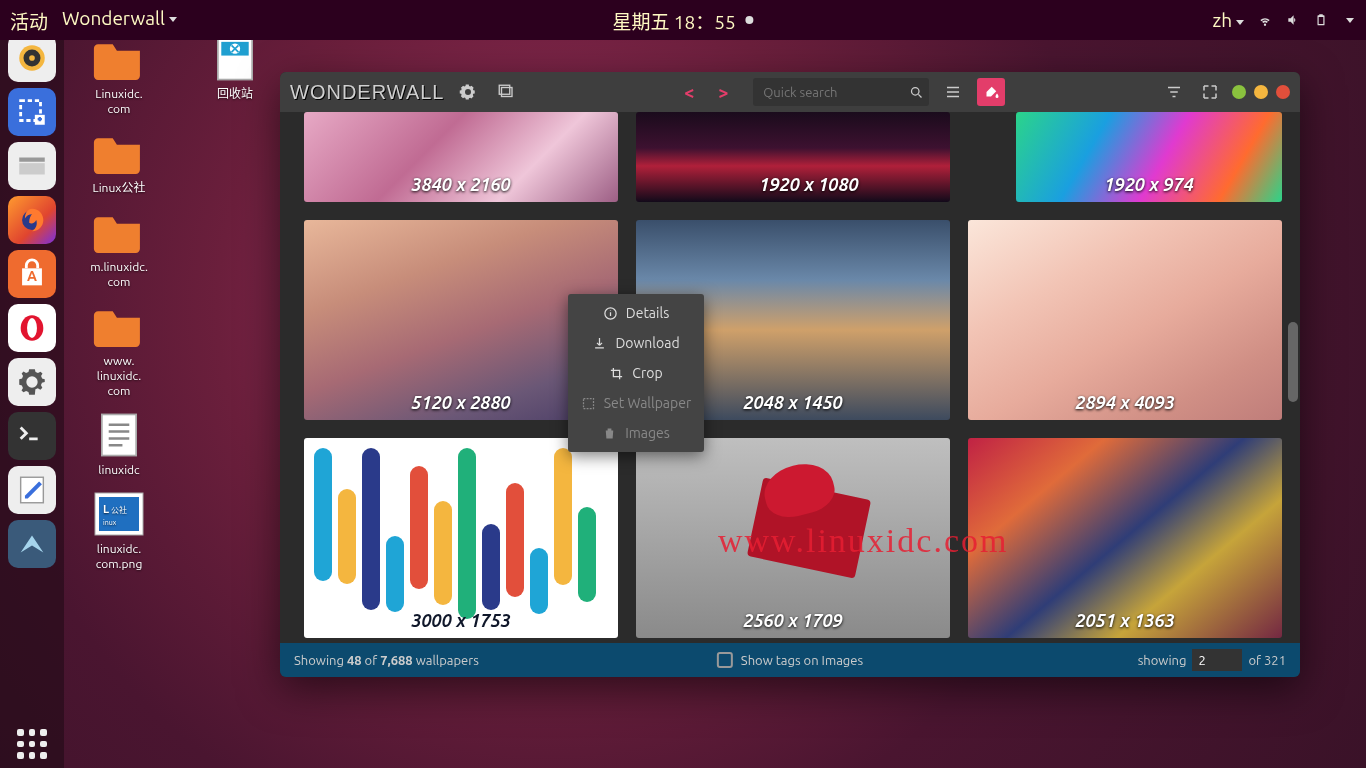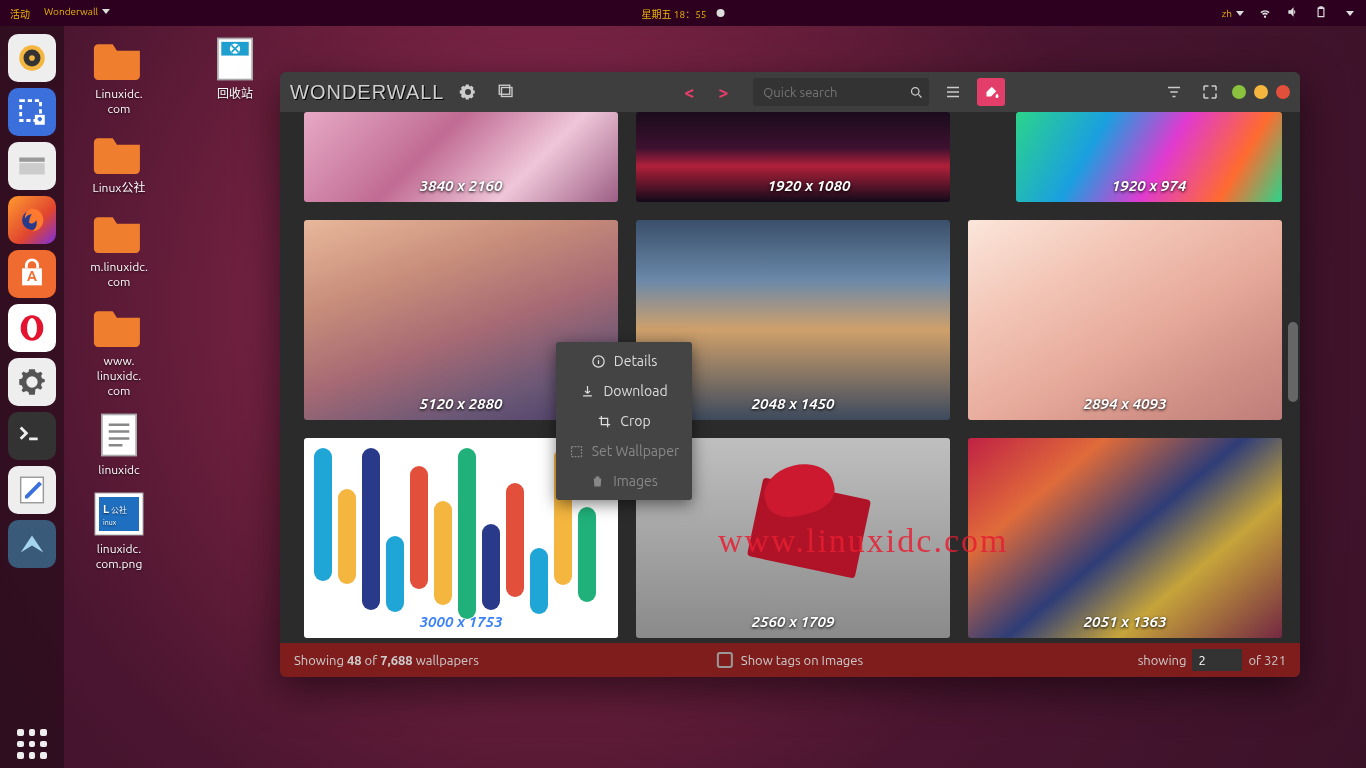--- a/index.html
+++ b/index.html
@@ -6,23 +6,23 @@
 html, body { width: 1366px; height: 768px; overflow: hidden; }
 
 body {
   background: radial-gradient(circle at 40% 40%, #a03060 0%, #6b1f3c 35%, #4a1530 60%, #3a1228 100%);
   position: relative;
   color: #fff;
 }
 
 
 .topbar {
-  position: absolute; inset: 0 0 auto 0; height: 26px;
-  background: #2c001e; color: #eab308;
-  display: flex; align-items: center; font-size: 10px;
+  position: absolute; inset: 0 0 auto 0; height: 40px;
+  background: #2c001e; color: #fef9c3;
+  display: flex; align-items: center; font-size: 19px;
   z-index: 50;
 }
 .topbar .left { display: flex; gap: 14px; padding-left: 10px; }
 .topbar .center { position: absolute; left: 50%; transform: translateX(-50%); display: flex; align-items: center; gap: 6px; }
 .topbar .right { margin-left: auto; display: flex; gap: 14px; padding-right: 12px; align-items: center; }
 .topbar svg { width: 14px; height: 14px; fill: #ddd; }
 .tri-down { width: 0; height: 0; border-left: 4px solid transparent; border-right: 4px solid transparent; border-top: 5px solid #ddd; display:inline-block; margin-left:4px; vertical-align:middle;}
 .dot { width:8px;height:8px;border-radius:50%;background:#ddd;display:inline-block;margin-left:4px;}
 
 
@@ -71,21 +71,21 @@
 .bucket{background:#e33d6a;}
 .bucket svg{fill:#fff;}
 .tb-right{display:flex;gap:8px;margin-left:auto;align-items:center;}
 .winbtn{width:14px;height:14px;border-radius:50%;}
 .wb-min{background:#8ac23e;}
 .wb-max{background:#f4b63f;}
 .wb-cls{background:#e24f3b;}
 
 
 .grid{flex:1;padding:0 18px 0 24px;overflow:hidden;display:grid;grid-template-columns:repeat(3,1fr);grid-auto-rows:200px;gap:18px;position:relative;}
-.card{position:relative;border-radius:3px;overflow:hidden;color:#fff;display:flex;align-items:flex-end;justify-content:center;font-style:italic;font-weight:600;font-size:15px;text-shadow:0 1px 3px #000;}
+.card{position:relative;border-radius:3px;overflow:hidden;color:#fff;display:flex;align-items:flex-end;justify-content:center;font-style:italic;font-weight:600;font-size:18px;text-shadow:0 1px 3px #000;}
 .card .res{padding-bottom:8px;}
 .grid .card:nth-child(1),.grid .card:nth-child(2),.grid .card:nth-child(3){height:90px;}
 
 .c1{background:linear-gradient(135deg,#e7a9c5 0%,#c06b93 40%,#efc6d9 70%,#9d5f85 100%);}
 .c2{background:linear-gradient(180deg,#1a0b1c 0%,#3d1130 40%,#b0203a 60%,#120a1a 100%);padding-left:32px;}
 .c3{background:linear-gradient(120deg,#2bd48a,#1a9fe0 30%,#e03ad0 55%,#ff6b2f 80%,#2bd48a);margin-left:48px;}
 .c4{background:linear-gradient(160deg,#e8b79a 0%,#c78d7a 30%,#a76a74 55%,#6a5776 80%,#4a3d66 100%);}
 .c5{background:linear-gradient(180deg,#3a4f6b 0%,#6a88a9 30%,#cfa06a 55%,#3d4a5e 100%);text-align:center;}
 .c6{background:linear-gradient(150deg,#fbe6da 0%,#f2c4b5 30%,#e7ab9c 55%,#d08f85 80%,#bf7d7a 100%);}
 .c7{background:#fff;}
@@ -110,32 +110,32 @@
 .c7 .bar:nth-child(11){height:72%;background:#f4b63f;}
 .c7 .bar:nth-child(12){height:50%;background:#20b07a;margin-top:20%;}
 
 .gridwrap{flex:1;position:relative;overflow:hidden;}
 .grid{grid-template-rows:90px 200px 200px;}
 
 .scrollbar{position:absolute;right:2px;top:210px;width:10px;height:80px;background:#666;border-radius:5px;}
 
 
 .ctx{
-  position:absolute; left:556px; top:294px; width:136px;
+  position:absolute; left:568px; top:294px; width:136px;
   background:#444; border-radius:3px; padding:4px 0;
-  box-shadow:0 4px 16px rgba(0,0,0,.5); z-index:30;margin-top:48px;
+  box-shadow:0 4px 16px rgba(0,0,0,.5); z-index:30;
 }
 .ctx-item{height:30px;display:flex;align-items:center;justify-content:center;gap:8px;font-size:14px;color:#ddd;cursor:pointer;}
 .ctx-item svg{width:15px;height:15px;fill:#ddd;}
 .ctx-item.disabled{color:#888;}
 .ctx-item.disabled svg{fill:#888;}
 
 
 .bottombar{
-  height:34px;background:#7f1d1d;display:flex;align-items:center;padding:0 14px;font-size:13px;color:#ccc;gap:8px;
+  height:34px;background:#0c4a6e;display:flex;align-items:center;padding:0 14px;font-size:13px;color:#ccc;gap:8px;
 }
 .bottombar .mid{position:absolute;left:50%;transform:translateX(-50%);display:flex;align-items:center;gap:8px;}
 .chk{width:16px;height:16px;border:2px solid #999;border-radius:3px;}
 .bottombar .right{margin-left:auto;display:flex;align-items:center;gap:6px;}
 .bottombar input{width:50px;height:22px;background:#333;border:0;color:#fff;text-align:left;padding:0 6px;font-size:13px;}
 
 
 .watermark{
   position:absolute;left:718px;top:522px;font-size:34px;letter-spacing:2px;
   color:rgba(230,30,50,.85);font-weight:500;z-index:25;pointer-events:none;font-family:"Georgia",serif
@@ -368,21 +368,21 @@
             <span class="bar"></span>
             <span class="bar"></span>
             <span class="bar"></span>
             <span class="bar"></span>
             <span class="bar"></span>
             <span class="bar"></span>
             <span class="bar"></span>
             <span class="bar"></span>
             <span class="bar"></span>
           </div>
-        <span class="res" style="position:relative;color:#3b82f6;text-shadow:none">3000 x 1753</span>
+        <span class="res" style="position:relative;color:#0f172a;text-shadow:none">3000 x 1753</span>
       </div>
       <div class="card c8">
           <div class="gift"></div>
           <div class="bow"></div>
           <span class="res">2560 x 1709</span>
         </div>
       <div class="card c9">
           <span class="res">2051 x 1363</span>
         </div>
     </div>

